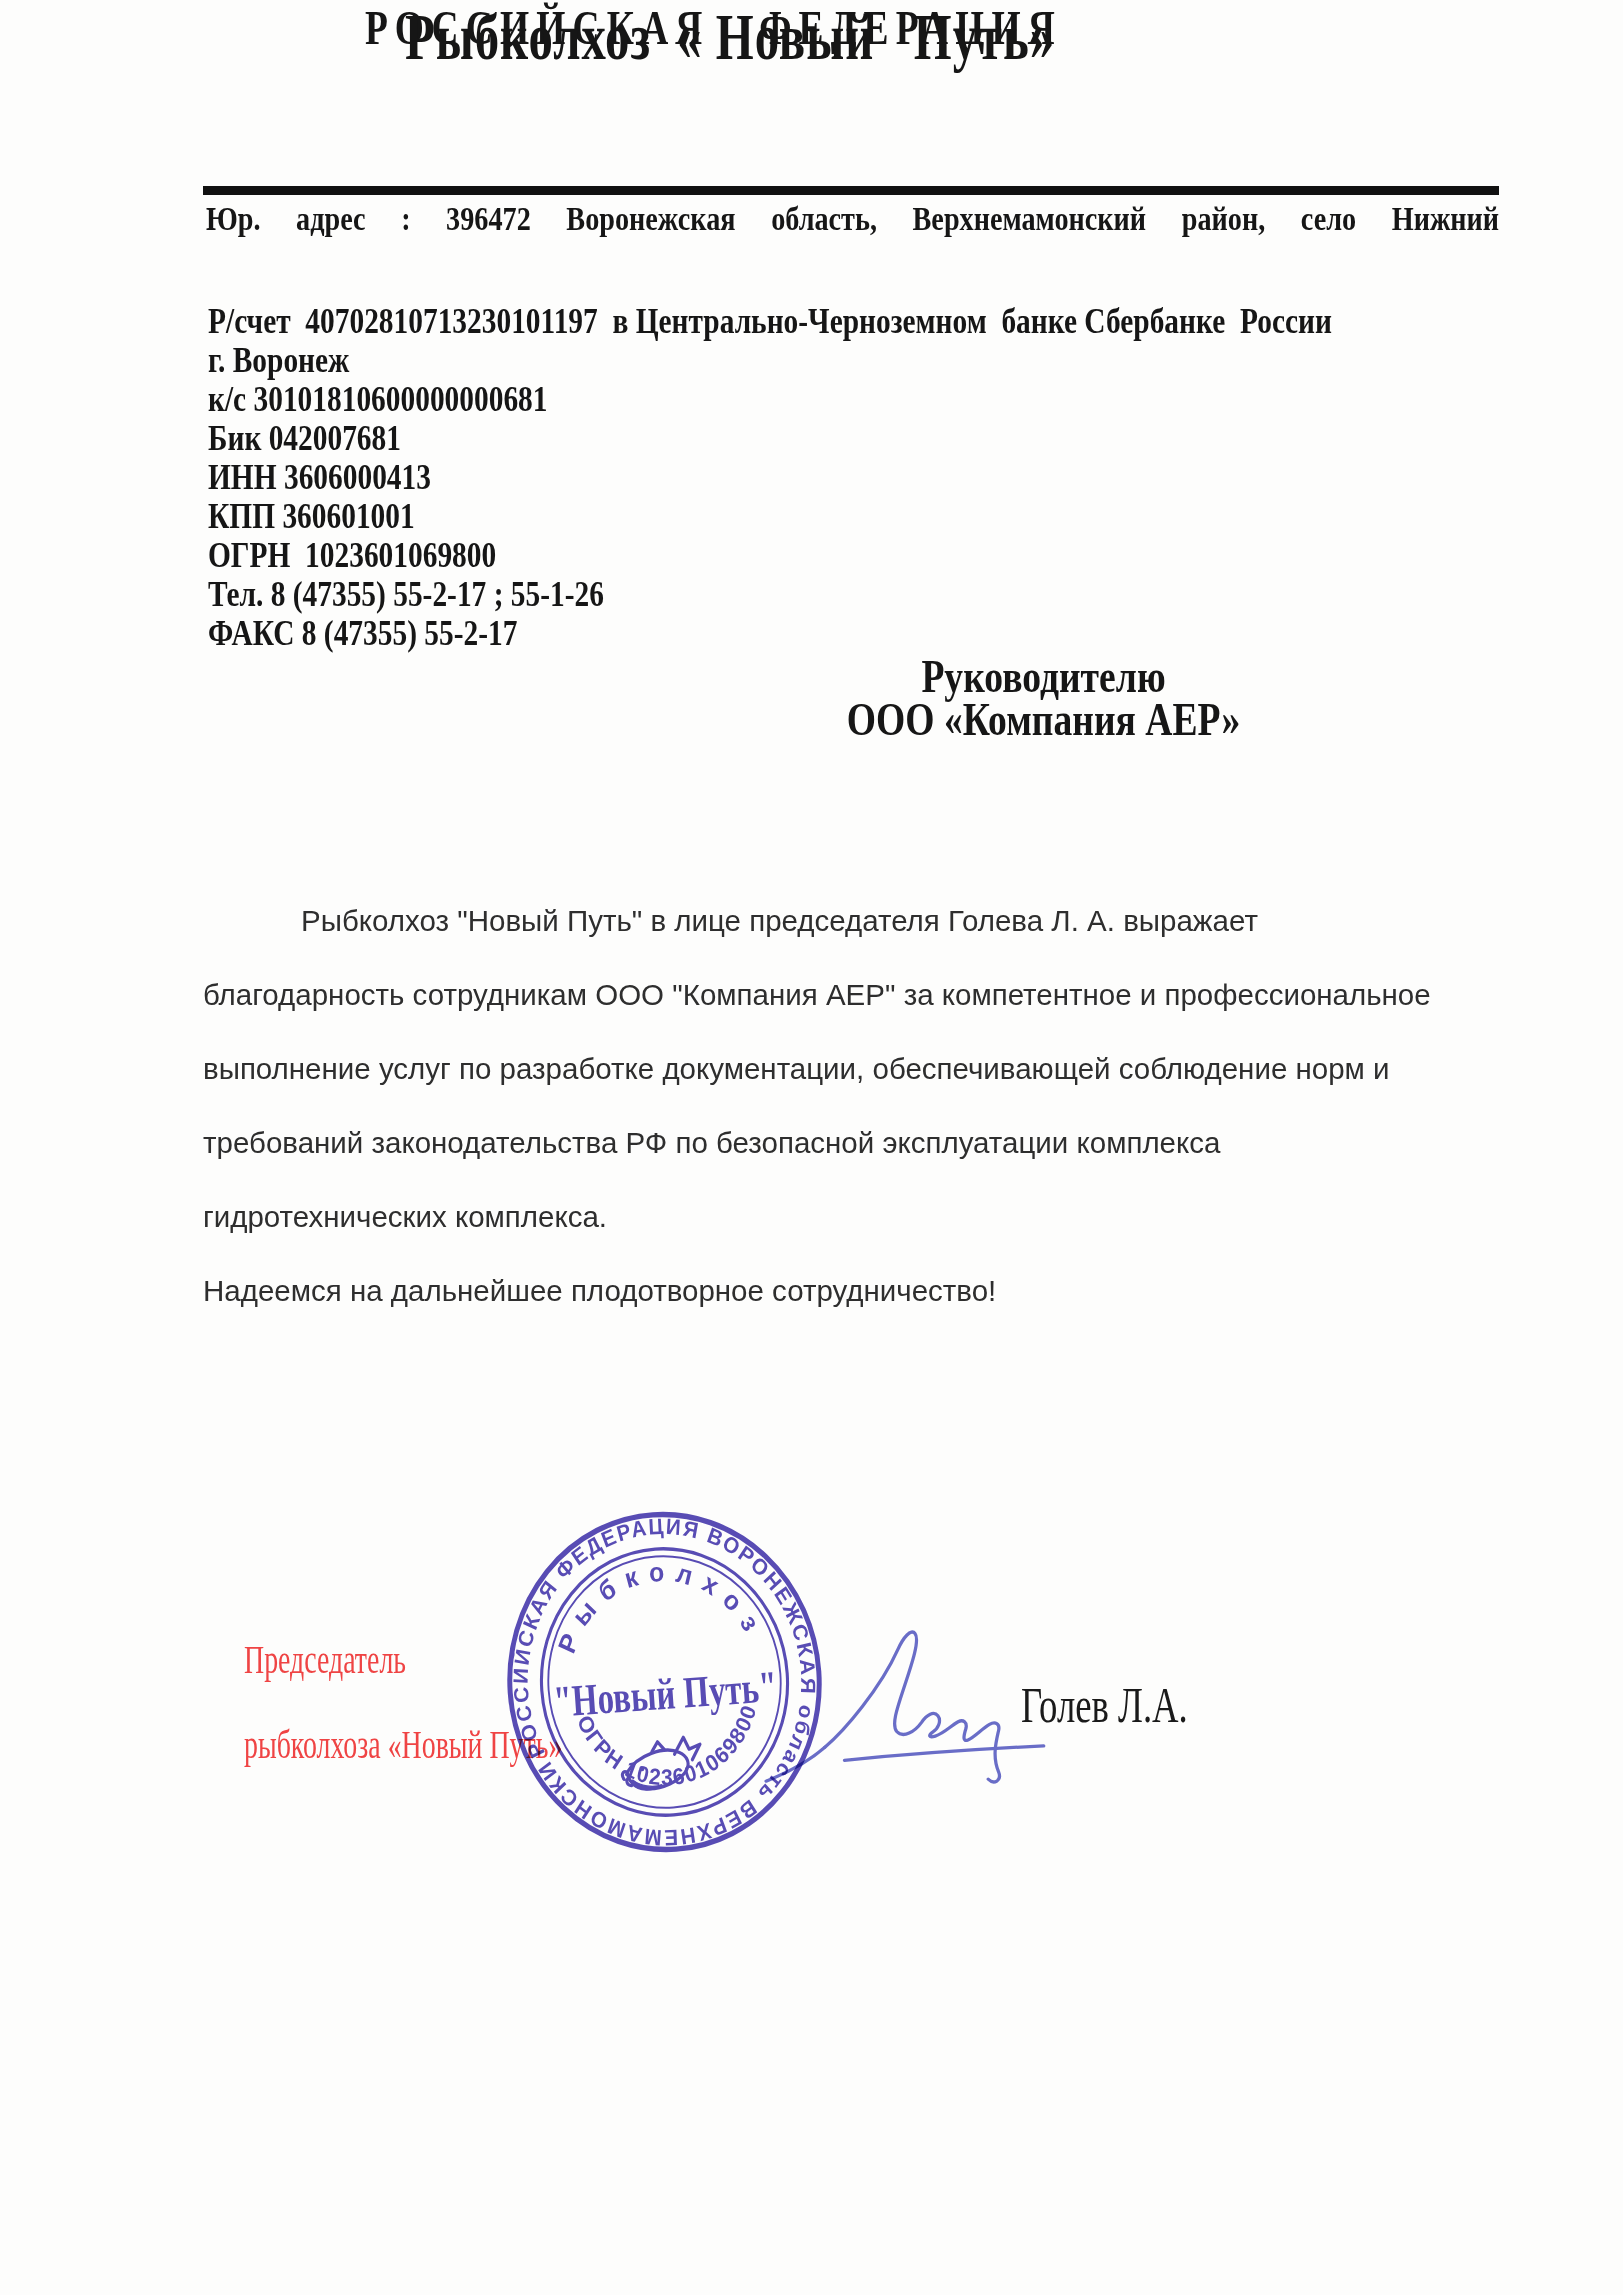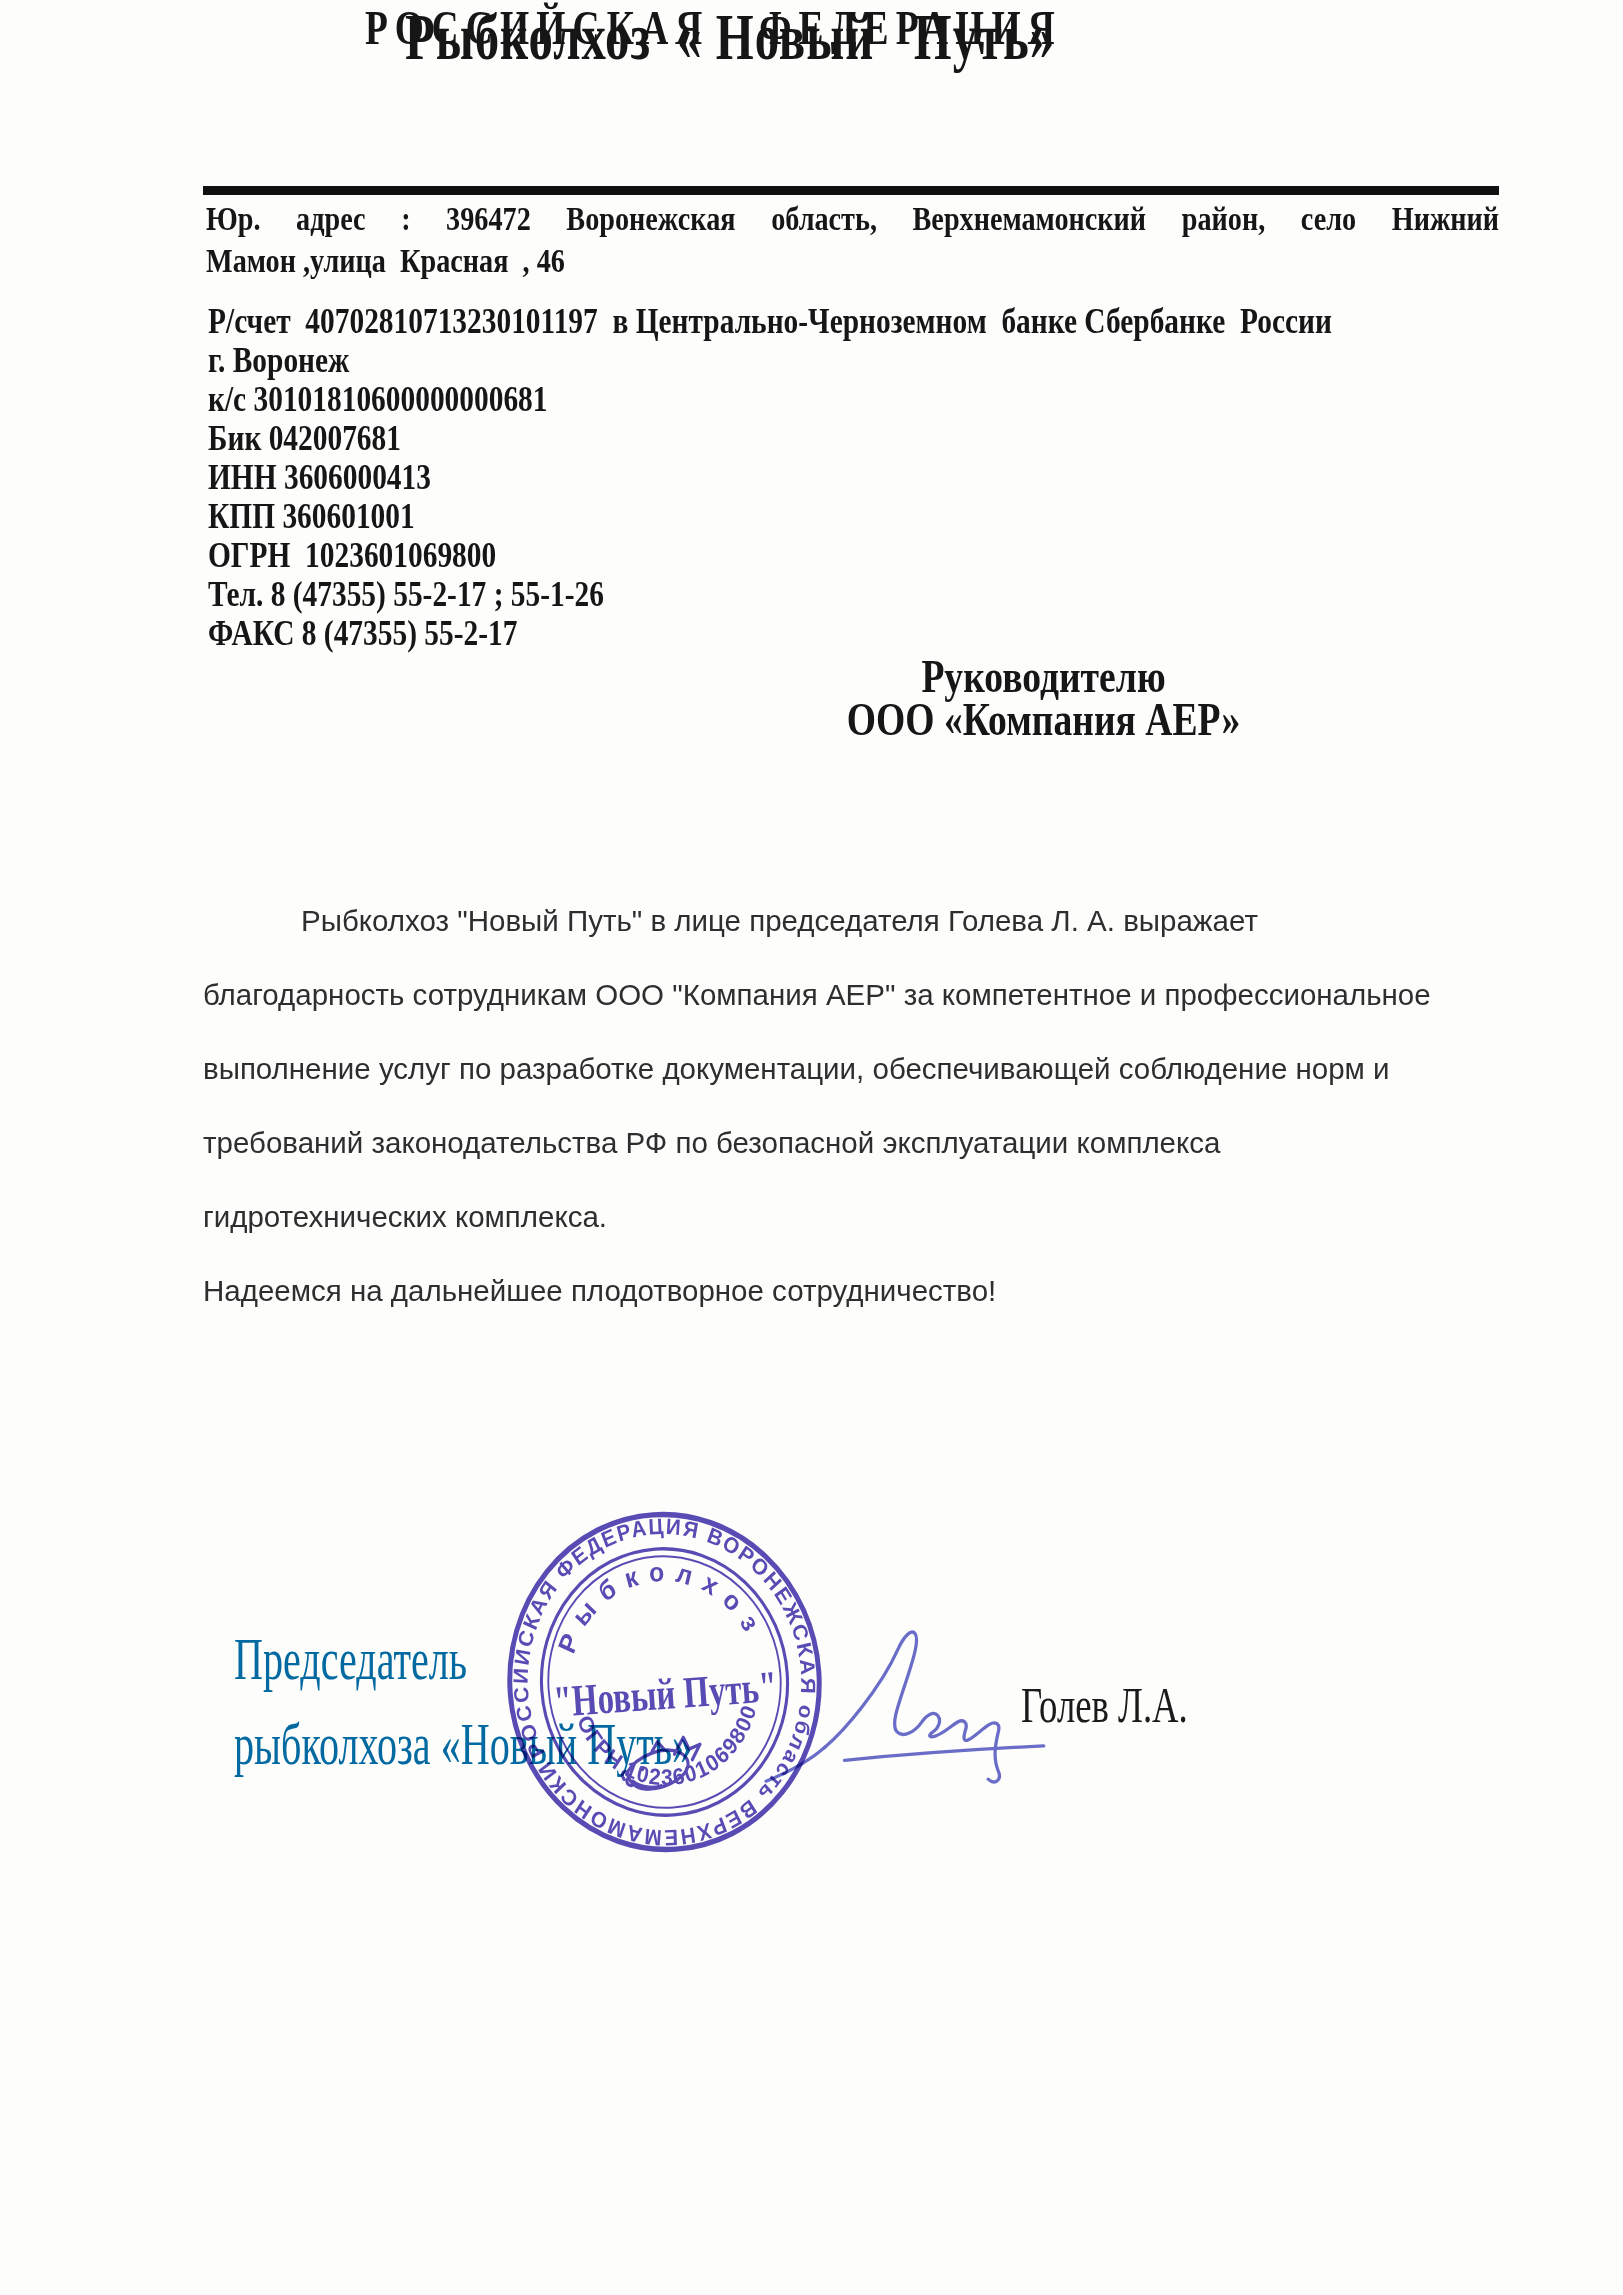--- a/index.html
+++ b/index.html
@@ -39,21 +39,21 @@
     left:749px; top:655px; width:589px; text-align:center;
     font-size:47px; font-weight:bold; line-height:43px;
     transform:scaleX(.8); transform-origin:center top;
   }
   .addressee .aline { height:43px; }
 
   .bodytext { left:203px; top:884px; width:1316px; font-size:29.5px; color:#2e2e2e; }
   .bodytext .bline { height:74px; line-height:74px; white-space:nowrap; }
   .bodytext .indent { padding-left:98px; }
 
-  .sigtitle { left:234px; top:1617px; font-size:59px; line-height:85px; color:#0369a1; }
+  .sigtitle { left:244px; top:1617px; font-size:41px; line-height:85px; color:#ef4444; }
   .sigtitle .sline { height:85px; white-space:pre; }
   .sigtitle .sline > span { display:inline-block; transform:scaleX(.68); transform-origin:left center; white-space:pre; }
 
   .signame { left:1021px; top:1676px; font-size:51px; color:#1a1a1a; }
   .signame > span { display:inline-block; transform:scaleX(.72); transform-origin:left top; white-space:pre; }
 
   .stamp {
     left:503px; top:1507px; width:323px; height:350px;
     transform:rotate(-4deg); opacity:.92; mix-blend-mode:multiply;
   }
@@ -70,23 +70,20 @@
   <div class="abs country">
     <div class="condC pre">РОССИЙСКАЯ   ФЕДЕРАЦИЯ</div>
   </div>
   <div class="abs org">
     <div class="condC pre">Рыбколхоз  « Новый   Путь»</div>
   </div>
   <div class="abs rule"></div>
 
   <div class="abs addr addr1">
     <div class="inner">Юр. адрес  : 396472 Воронежская  область, Верхнемамонский  район, село  Нижний</div>
-  </div>
-  <div class="abs addr addr2">
-    <span class="inner">Мамон ,улица  Красная  , 46</span>
   </div>
 
   <div class="abs details">
     <div class="dline"><span>Р/счет  40702810713230101197  в Центрально-Черноземном  банке Сбербанке  России</span></div>
     <div class="dline"><span>г. Воронеж</span></div>
     <div class="dline"><span>к/с 30101810600000000681</span></div>
     <div class="dline"><span>Бик 042007681</span></div>
     <div class="dline"><span>ИНН 3606000413</span></div>
     <div class="dline"><span>КПП 360601001</span></div>
     <div class="dline"><span>ОГРН  1023601069800</span></div>

